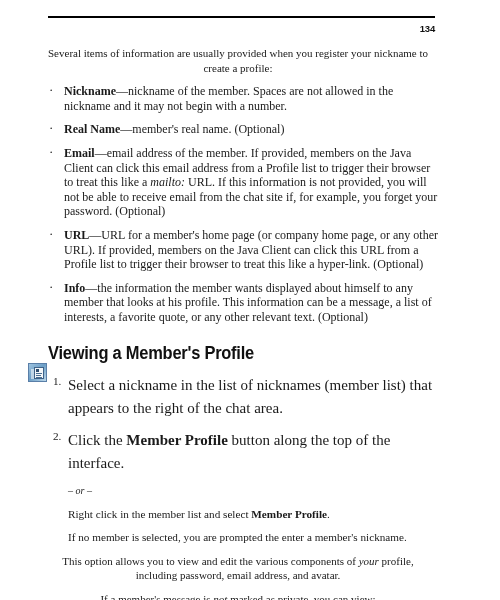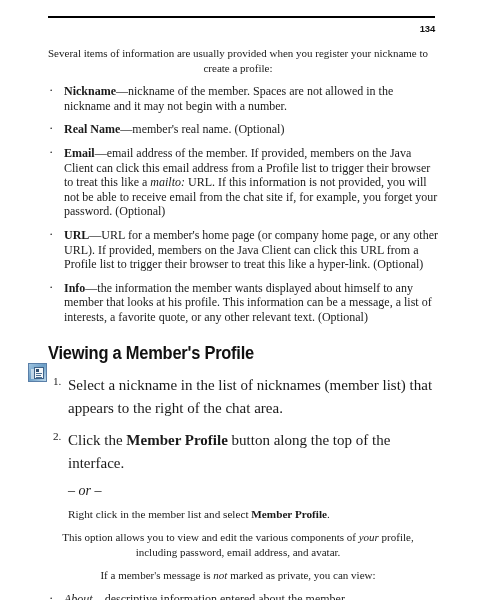--- a/index.html
+++ b/index.html
@@ -111,21 +111,21 @@
   }
   .substep {
     margin: 0 0 9px 0;
     padding-left: 20px;
     font-size: 11.2px;
     line-height: 14.6px;
   }
   .orsep {
     margin: 0 0 9px 0;
     padding-left: 20px;
-    font-size: 14px;
+    font-size: 10px;
     font-style: italic;
     line-height: 14px;
   }
 
   
   h2.section-heading {
     font-family: "Liberation Sans Narrow", "Liberation Sans", "DejaVu Sans", sans-serif;
     font-weight: bold;
     font-size: 17.5px;
     line-height: 20px;
@@ -237,20 +237,21 @@
         <span>Click the </span><b>Member Profile</b><span> button along the top of the interface.</span>
       </li>
     </ol>
 
     <p class="orsep">– or –</p>
 
     <p class="substep">
       <span>Right click in the member list and select </span><b>Member Profile</b><span>.</span>
     </p>
 
+    <p class="substep">If no member is selected, you are prompted the enter a member's nickname.</p>
 
     <p class="para">
       <span>This option allows you to view and edit the various components of </span><i>your</i><span> profile, including password, email address, and avatar.</span>
     </p>
 
     <p class="para">
       <span>If a member's message is </span><i>not</i><span> marked as private, you can view:</span>
     </p>
 
     <ul class="bullets tight">

